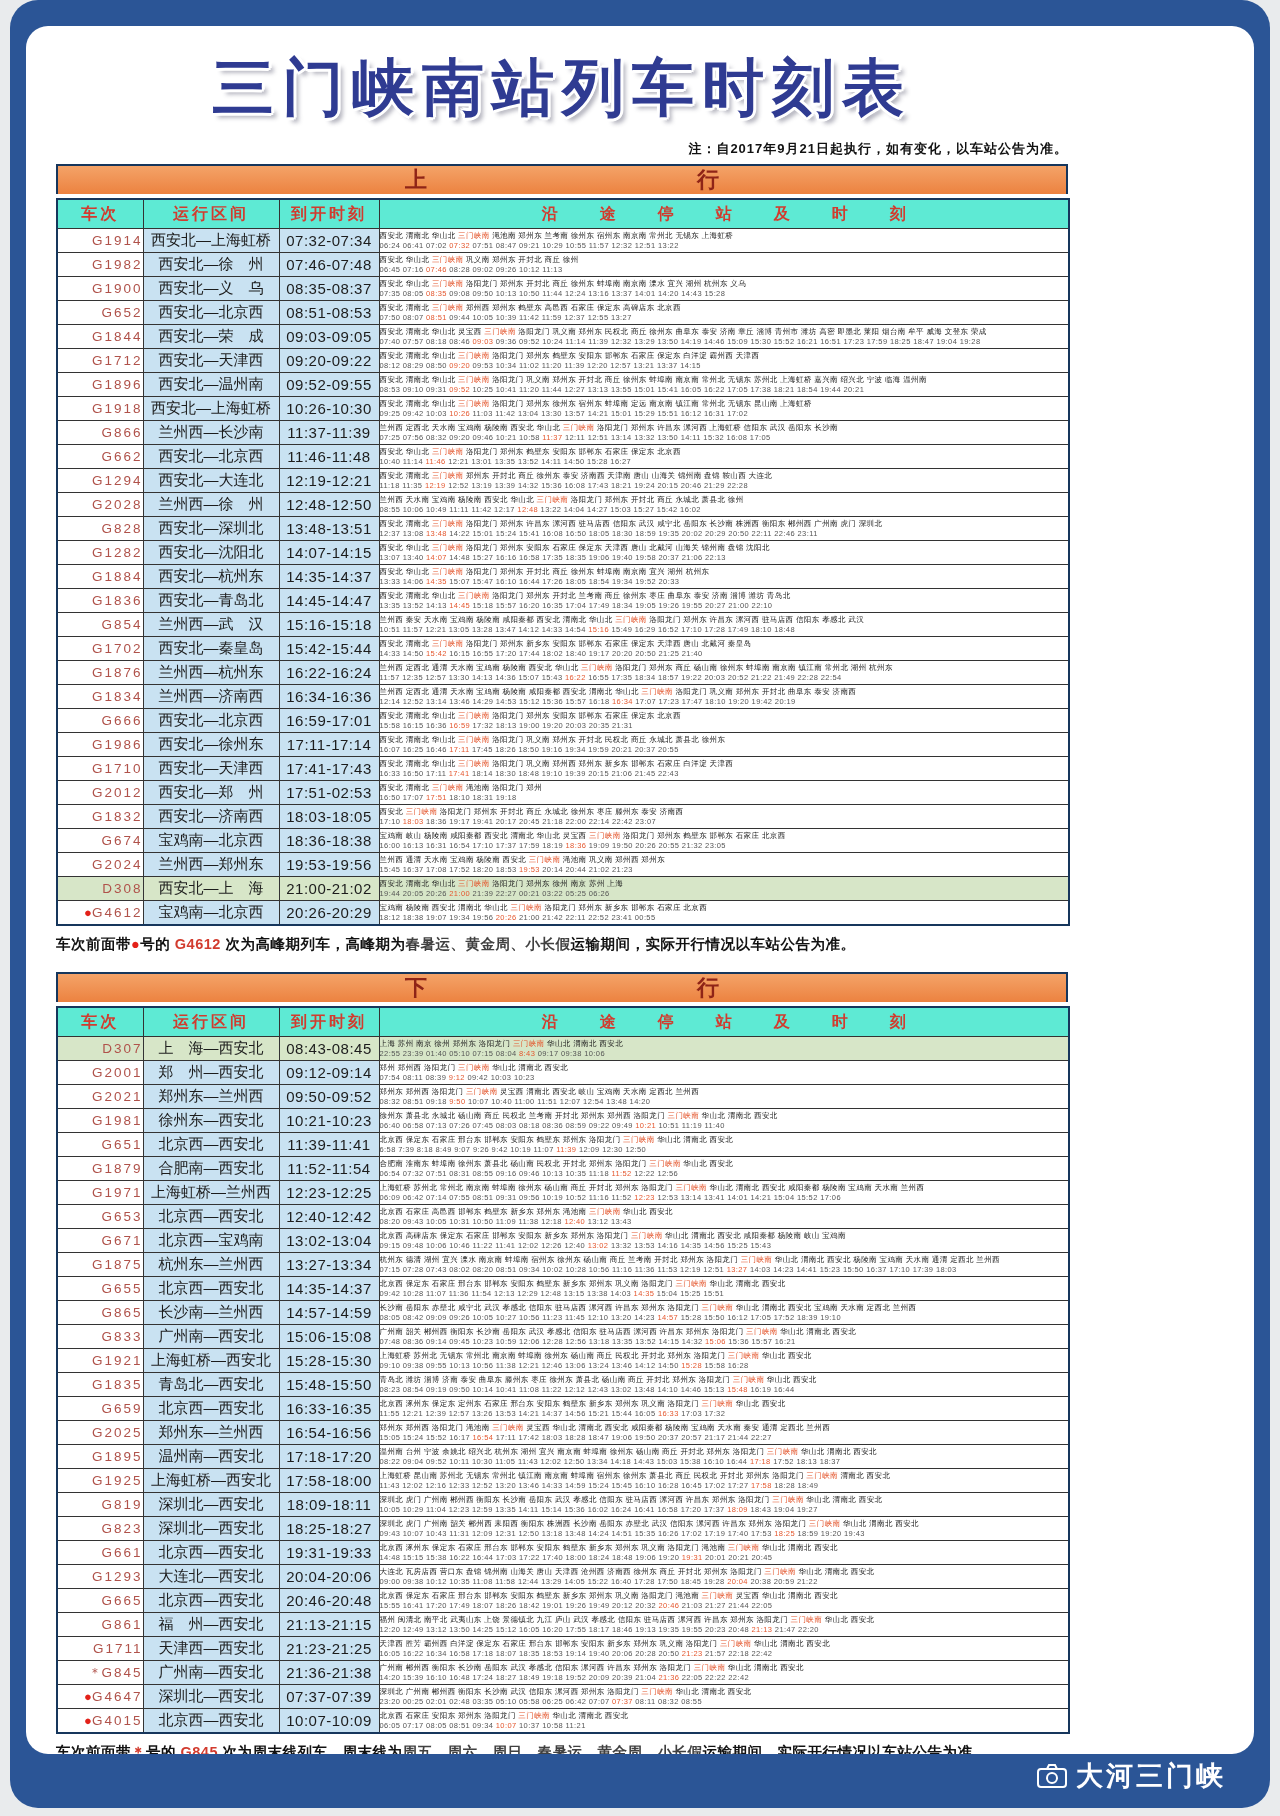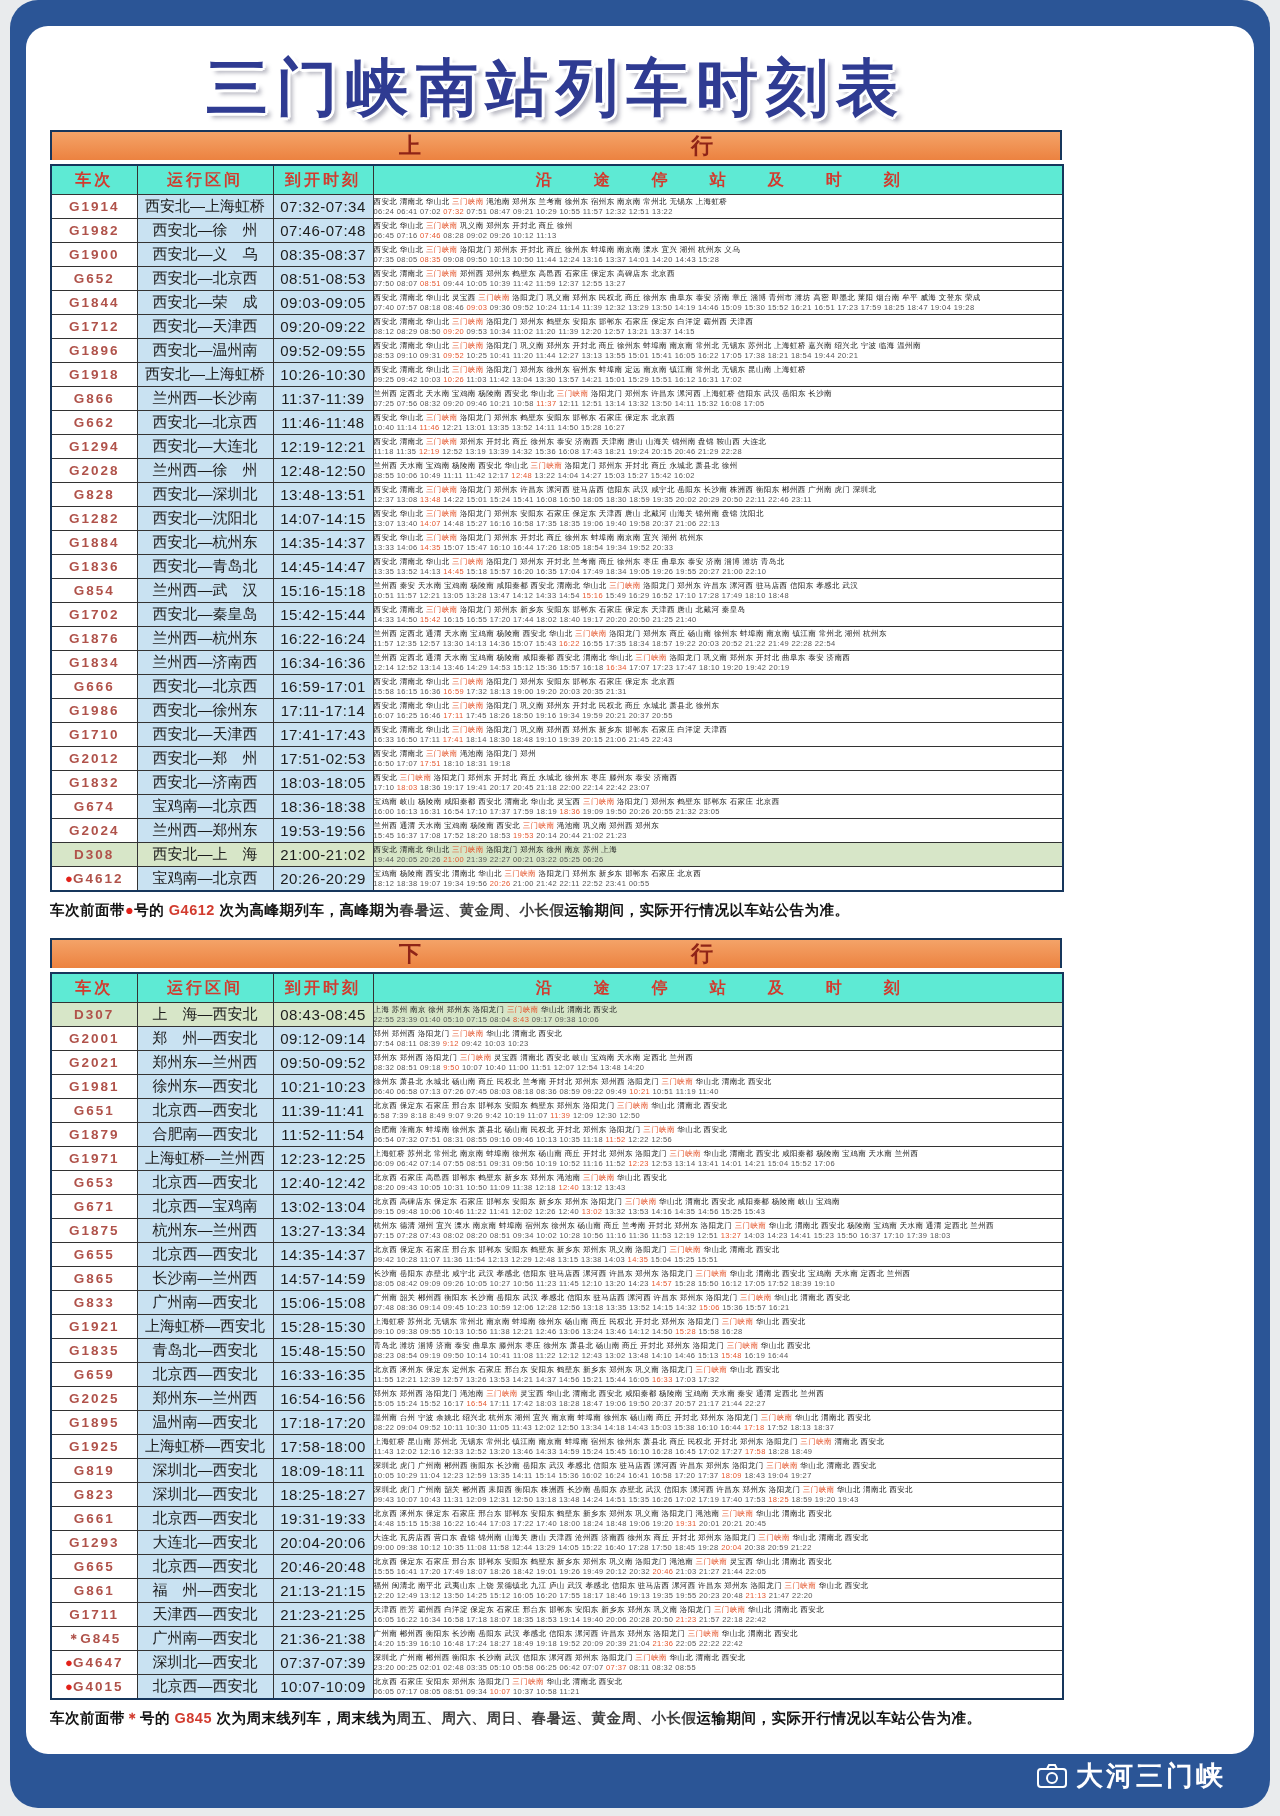--- a/index.html
+++ b/index.html
@@ -1,33 +1,33 @@
 <!DOCTYPE html>
 <html><head>
 <meta charset="utf-8">
 <style>
   html,body{margin:0;padding:0;}
   body{width:1280px;height:1816px;position:relative;background:#e9ebed;font-family:"Liberation Sans","DejaVu Sans",sans-serif;overflow:hidden;}
   .frame{position:absolute;left:10px;right:10px;top:0;bottom:8px;background:#2b5596;border-radius:28px;}
   .inner{position:absolute;left:16px;right:16px;top:26px;bottom:54px;background:#ffffff;border-radius:22px;overflow:hidden;}
-  .content{padding:14px 0 0 24px;width:1012px;}
+  .content{padding:14px 0 0 30px;width:1012px;}
   h1.title{margin:6px auto 0;text-align:center;font-size:62px;font-weight:bold;letter-spacing:8px;color:#2f3b92;
     text-shadow:-2px -2px 0 #fff,2px -2px 0 #fff,-2px 2px 0 #fff,2px 2px 0 #fff,-3px 0 0 #fff,3px 0 0 #fff,0 -3px 0 #fff,0 3px 0 #fff,5px 5px 4px rgba(40,40,70,.35);}
   .top-note{text-align:right;font-size:13px;font-weight:bold;color:#111;margin:10px 0 6px;letter-spacing:1px;}
   table.tt{border-collapse:collapse;table-layout:fixed;width:1012px;margin-top:4px;border:2px solid #16365c;}
   table.tt col.c-no{width:86px}
   table.tt col.c-route{width:136px}
   table.tt col.c-time{width:100px}
   table.tt col.c-stops{width:690px}
   .banner{height:28px;background:linear-gradient(#f4a368,#ec8240);border:2px solid #16365c;border-bottom:none;
     display:flex;align-items:center;justify-content:center;gap:270px;font-size:22px;font-weight:bold;color:#8f2417;width:1008px;}
   table.tt th{background:#5eead4;color:#d23b2e;font-size:16px;font-weight:bold;height:26px;border:1px solid #333;letter-spacing:3px;}
   table.tt th.stops-h{letter-spacing:42px;text-indent:42px;}
   table.tt td{border:1px solid #333;height:23px;padding:0;vertical-align:middle;overflow:hidden;}
-  td.no{text-align:center;font-size:13.5px;font-weight:bold;color:#b0524a;letter-spacing:2px;background:#fff;white-space:nowrap;}
+  td.no{text-align:right;font-size:13.5px;font-weight:normal;color:#b0524a;letter-spacing:2px;background:#fff;white-space:nowrap;}
   td.no .dot{color:#e32119;font-size:13px;letter-spacing:0;}
   td.no .star{font-size:13px;letter-spacing:0;}
   td.route,td.time{background:#c9e2f2;text-align:center;font-size:15px;color:#1c1c1c;font-weight:500;white-space:nowrap;}
   td.time{letter-spacing:0.5px;}
   td.stops{background:#fff;padding:1px 0 1px 5px;}
   tr.green td{background:#d7e6c8;}
   tr.green td.no{background:#d7e6c8;}
   .st,.tm{white-space:nowrap;font-size:7.5px;line-height:10px;letter-spacing:0.4px;}
   .st{color:#222;}
   .tm{color:#555;}
@@ -37,20 +37,21 @@
   .gap{height:16px;}
   .wm{position:absolute;right:44px;bottom:14px;display:flex;align-items:center;gap:9px;color:#fff;font-size:27px;font-weight:bold;letter-spacing:3px;}
 </style>
 </head>
 <body>
 
 <div class="frame">
   <div class="inner">
     <div class="content">
       <h1 class="title">三门峡南站列车时刻表</h1>
+      <div class="top-note">注：自2017年9月21日起执行，如有变化，以车站公告为准。</div>
 
       <div class="banner">
         <span>上</span>
         <span>行</span>
       </div>
       <table class="tt">
         <colgroup>
             <col class="c-no">
             <col class="c-route">
             <col class="c-time">

